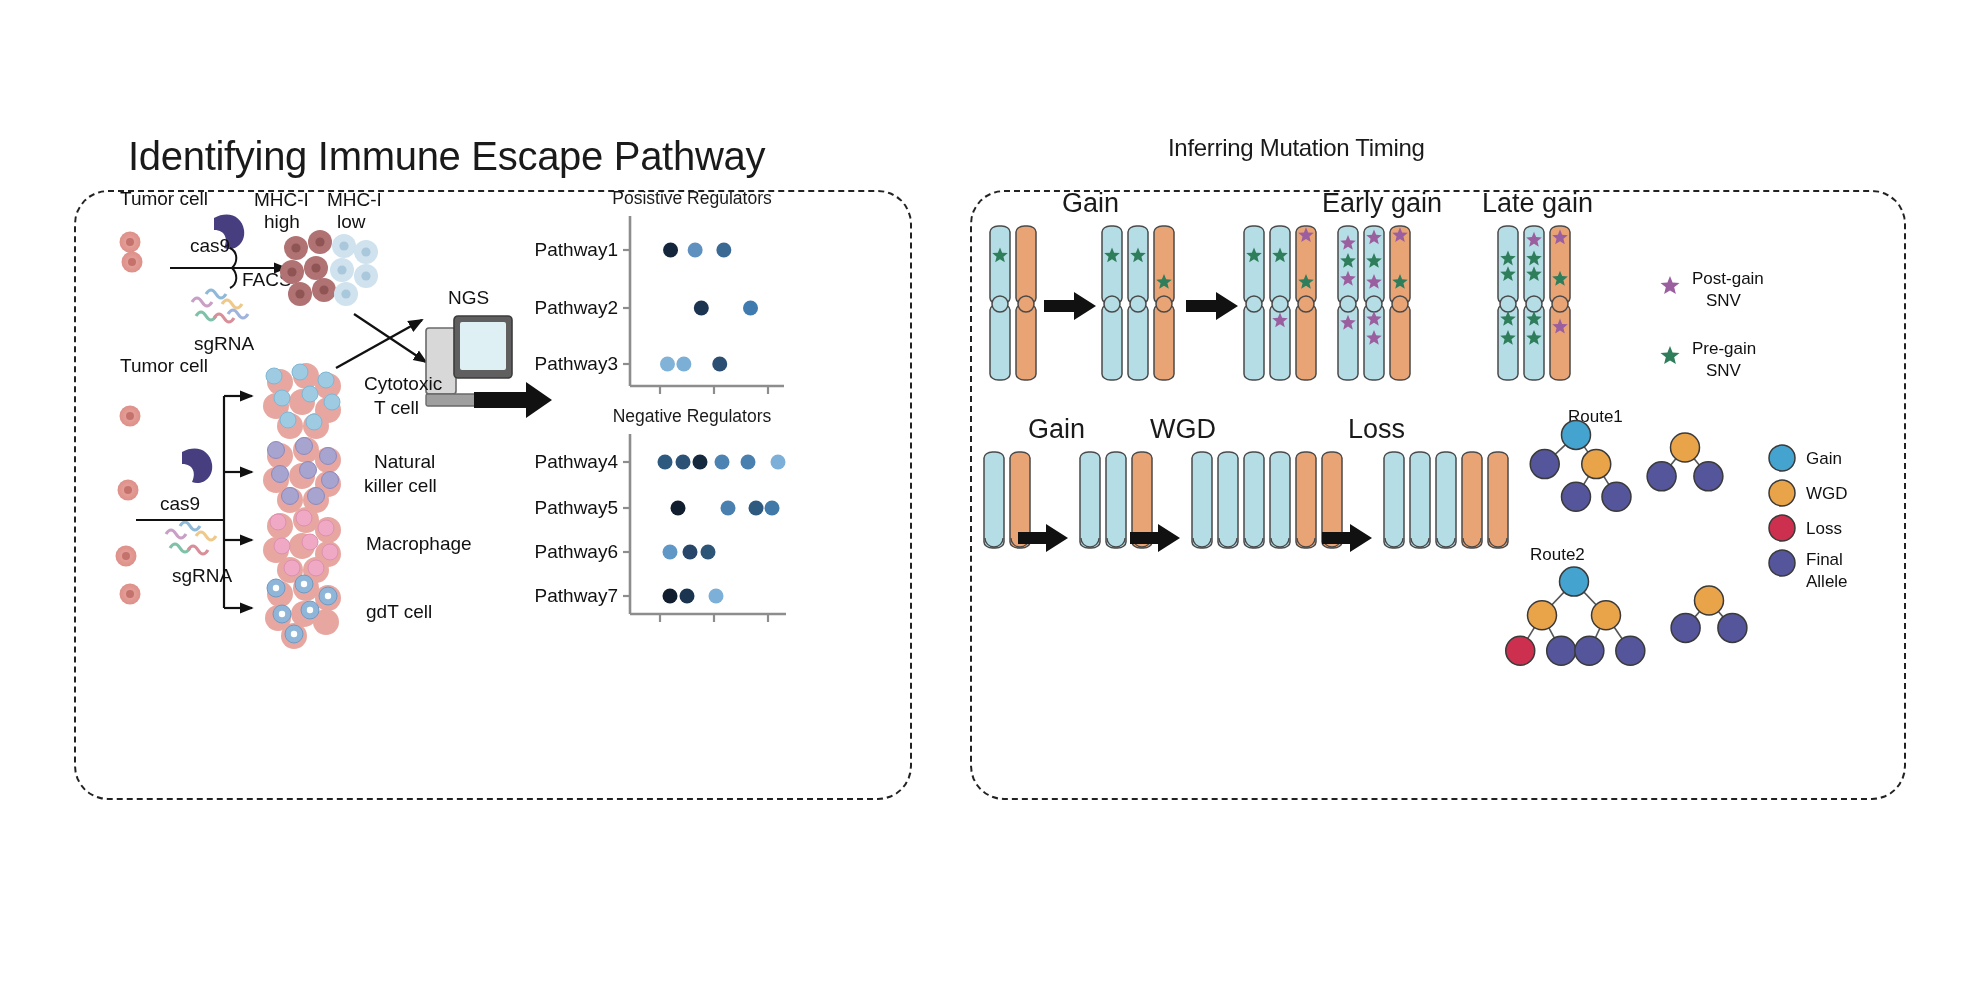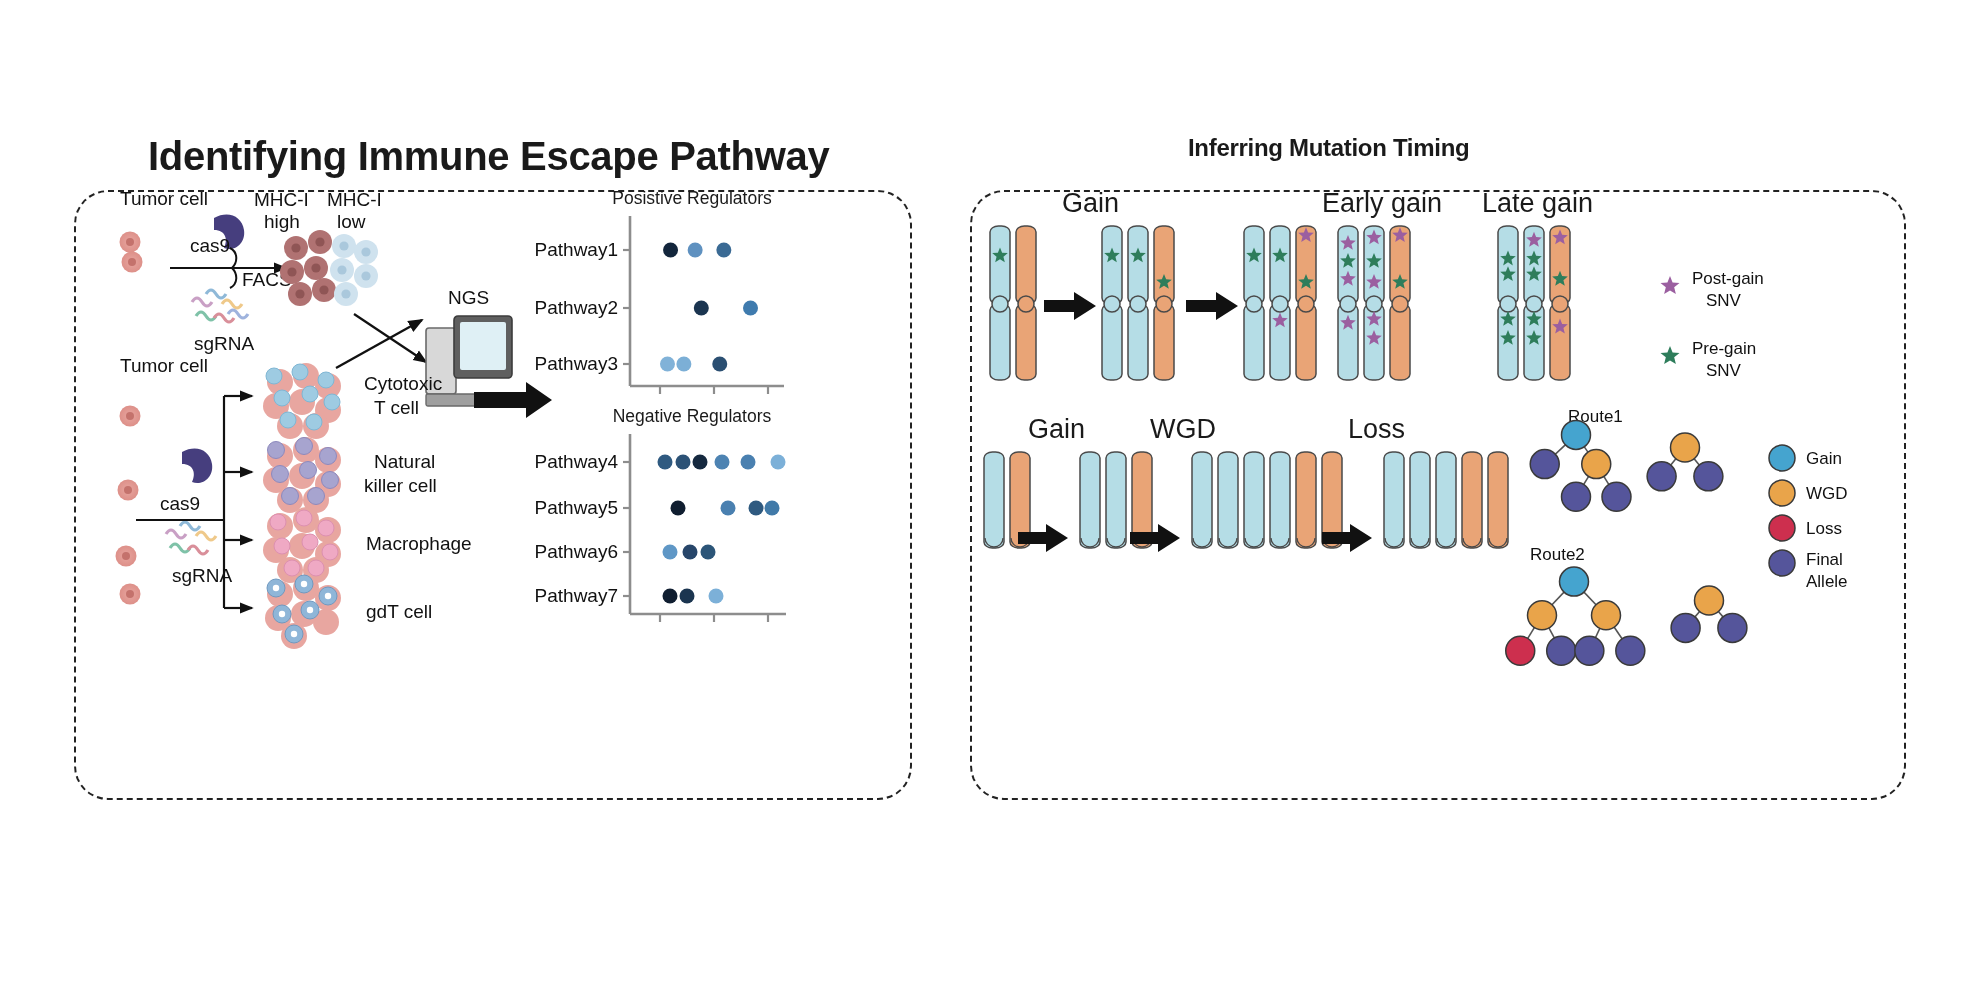--- a/index.html
+++ b/index.html
@@ -1,18 +1,18 @@
 <!DOCTYPE html>
 <html><head>
 <meta charset="utf-8">
 <style>
   html,body{margin:0;padding:0;background:#ffffff;}
   body{width:1976px;height:1008px;position:relative;overflow:hidden;
        font-family:"Liberation Sans","DejaVu Sans",sans-serif;}
-  .panel-title{position:absolute;font-weight:bold;color:#1a1a1a;white-space:nowrap;margin-left:20px;}
+  .panel-title{position:absolute;font-weight:normal;color:#1a1a1a;white-space:nowrap;}
   #title-left{left:128px;top:134px;font-size:40px;letter-spacing:-0.3px;}
   #title-right{left:1168px;top:134px;font-size:24px;letter-spacing:-0.3px;}
   .dashed-box{position:absolute;border:2.5px dashed #222;border-radius:34px;background:#fff;}
   #box-left{left:74px;top:190px;width:834px;height:606px;}
   #box-right{left:970px;top:190px;width:932px;height:606px;}
   svg{display:block;overflow:visible;}
   .axis-line{stroke:#8d8d8d;stroke-width:2.6;}
   .tick{stroke:#8d8d8d;stroke-width:2.2;}
   .plot-title{font-size:17.5px;fill:#1a1a1a;font-family:"Liberation Sans",sans-serif;}
   .plot-ylab{font-size:19px;fill:#111;font-family:"Liberation Sans",sans-serif;}

